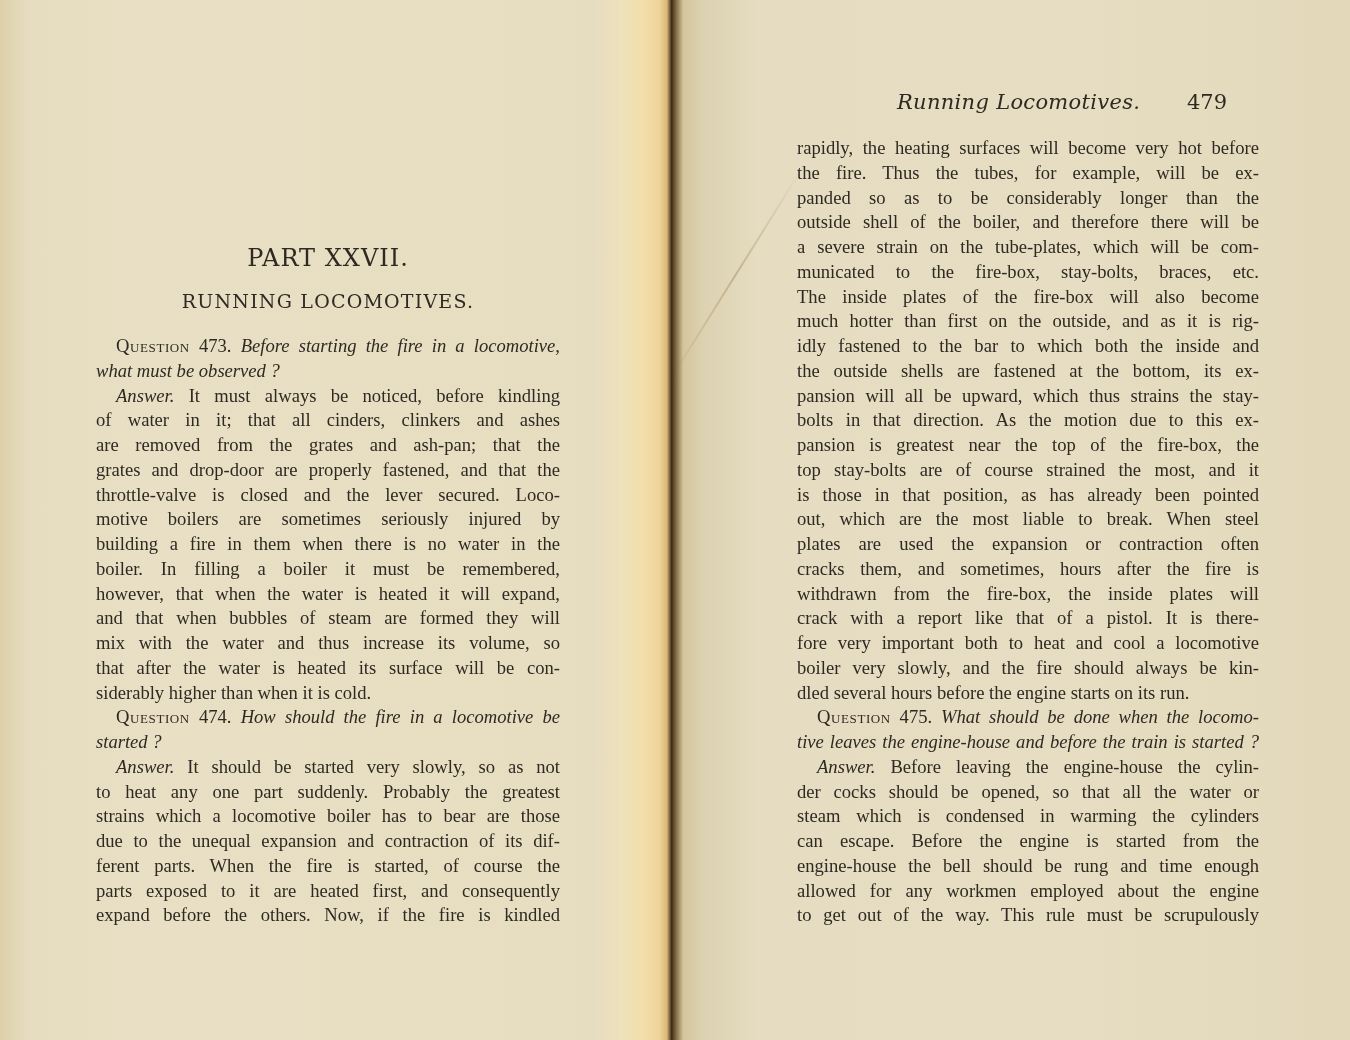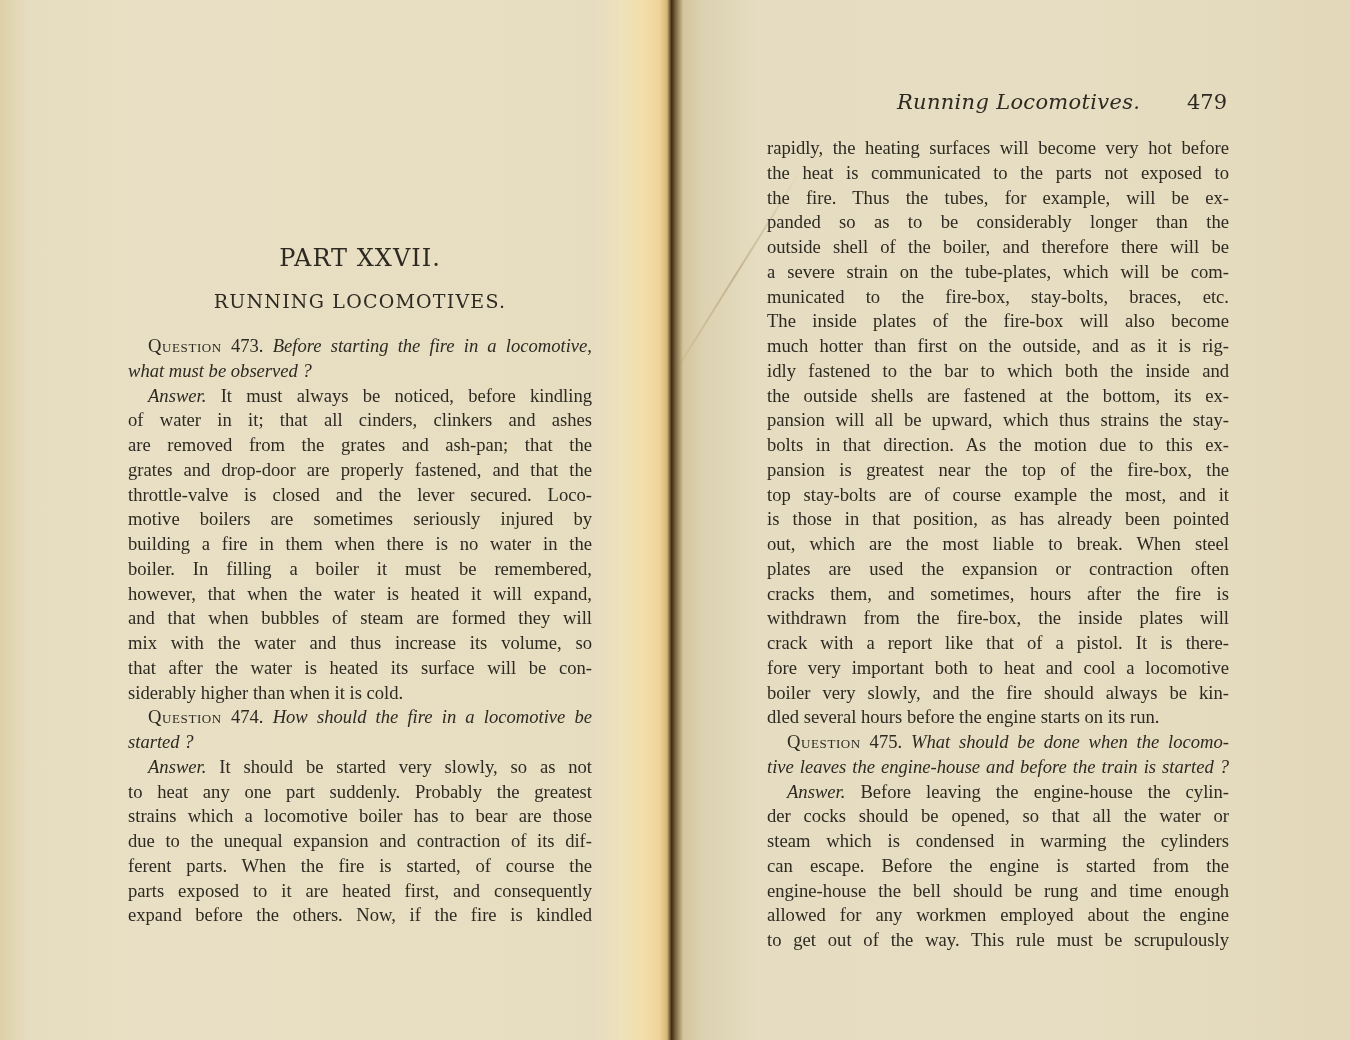--- a/index.html
+++ b/index.html
@@ -7,21 +7,21 @@
     width:1350px; height:1040px; overflow:hidden; position:relative;
     background:#e6dcc0;
     font-family:"DejaVu Serif", serif;
   }
   .spread {
     position:absolute; left:0; top:0; width:1350px; height:1040px;
     background:
       linear-gradient(90deg,#ddd0a8 0%,#e6dcbf 2%,#e8dfc4 10%,#e7dec2 40%,#e6dcc0 44%,#eee1bc 46%,#f2dfac 47.5%,#f0d59a 48.8%,#d8b878 49.4%,#3a2a18 49.75%,#6b5430 49.95%,#d4c59c 50.6%,#dcd1b0 52%,#e5dcc1 56%,#e6ddc2 80%,#e3d8ba 100%);
   }
   .page { position:absolute; top:0; height:912px; color:#2e2a22; }
-  .page.left  { left:128px; width:464px; }
+  .page.left  { left:96px; width:464px; }
   .page.right { left:767px; width:462px; }
 
   .running-head {
     position:absolute; top:90px; left:0; width:100%; height:28px;
     font-size:21px;
   }
   .running-head .title {
     position:absolute; left:130px; font-style:italic;
     font-family:"DejaVu Serif", serif; letter-spacing:0.3px;
   }
@@ -35,21 +35,21 @@
     position:absolute; top:290px; left:0; width:100%; text-align:center;
     font-size:19px; letter-spacing:1.2px;
   }
   .body {
     position:absolute; left:0; width:100%;
     font-family:"Liberation Serif", serif;
     font-size:18.6px; line-height:24.75px;
     text-align:justify;
   }
   .left .body { top:334px; }
-  .right .body { top:136px; }
+  .right .body { top:136px;margin-left:30px; }
   .line { display:block; height:24.75px; white-space:nowrap; text-align:justify; text-align-last:justify; }
   .line.last { text-align-last:left; }
   .line.indent { padding-left:20px; }
   .sc { font-variant:small-caps; letter-spacing:0.6px; }
   .it { font-style:italic; }
   .crease {
     position:absolute; left:800px; top:170px; width:2px; height:250px;
     background:linear-gradient(180deg,transparent,rgba(140,110,60,0.35),transparent);
     transform:rotate(32deg); transform-origin:top left;
   }
@@ -91,34 +91,33 @@
       </div>
   </div>
 
   <div class="page right">
     <div class="running-head">
       <span class="title">Running Locomotives.</span>
       <span class="num">479</span>
     </div>
     <div class="body" id="right-body">
         <span class="line"><span>rapidly, the heating surfaces will become very hot before</span></span>
-        <span class="line"><span>the heat is communicated to the parts not exposed to</span></span>
         <span class="line"><span>the fire. Thus the tubes, for example, will be ex-</span></span>
         <span class="line"><span>panded so as to be considerably longer than the</span></span>
         <span class="line"><span>outside shell of the boiler, and therefore there will be</span></span>
         <span class="line"><span>a severe strain on the tube-plates, which will be com-</span></span>
         <span class="line"><span>municated to the fire-box, stay-bolts, braces, etc.</span></span>
         <span class="line"><span>The inside plates of the fire-box will also become</span></span>
         <span class="line"><span>much hotter than first on the outside, and as it is rig-</span></span>
         <span class="line"><span>idly fastened to the bar to which both the inside and</span></span>
         <span class="line"><span>the outside shells are fastened at the bottom, its ex-</span></span>
         <span class="line"><span>pansion will all be upward, which thus strains the stay-</span></span>
         <span class="line"><span>bolts in that direction. As the motion due to this ex-</span></span>
         <span class="line"><span>pansion is greatest near the top of the fire-box, the</span></span>
-        <span class="line"><span>top stay-bolts are of course example the most, and it</span></span>
+        <span class="line"><span>top stay-bolts are of course strained the most, and it</span></span>
         <span class="line"><span>is those in that position, as has already been pointed</span></span>
         <span class="line"><span>out, which are the most liable to break. When steel</span></span>
         <span class="line"><span>plates are used the expansion or contraction often</span></span>
         <span class="line"><span>cracks them, and sometimes, hours after the fire is</span></span>
         <span class="line"><span>withdrawn from the fire-box, the inside plates will</span></span>
         <span class="line"><span>crack with a report like that of a pistol. It is there-</span></span>
         <span class="line"><span>fore very important both to heat and cool a locomotive</span></span>
         <span class="line"><span>boiler very slowly, and the fire should always be kin-</span></span>
         <span class="line last"><span>dled several hours before the engine starts on its run.</span></span>
         <span class="line indent"><span class="sc">Question</span><span> 475. </span><span class="it">What should be done when the locomo-</span></span>

